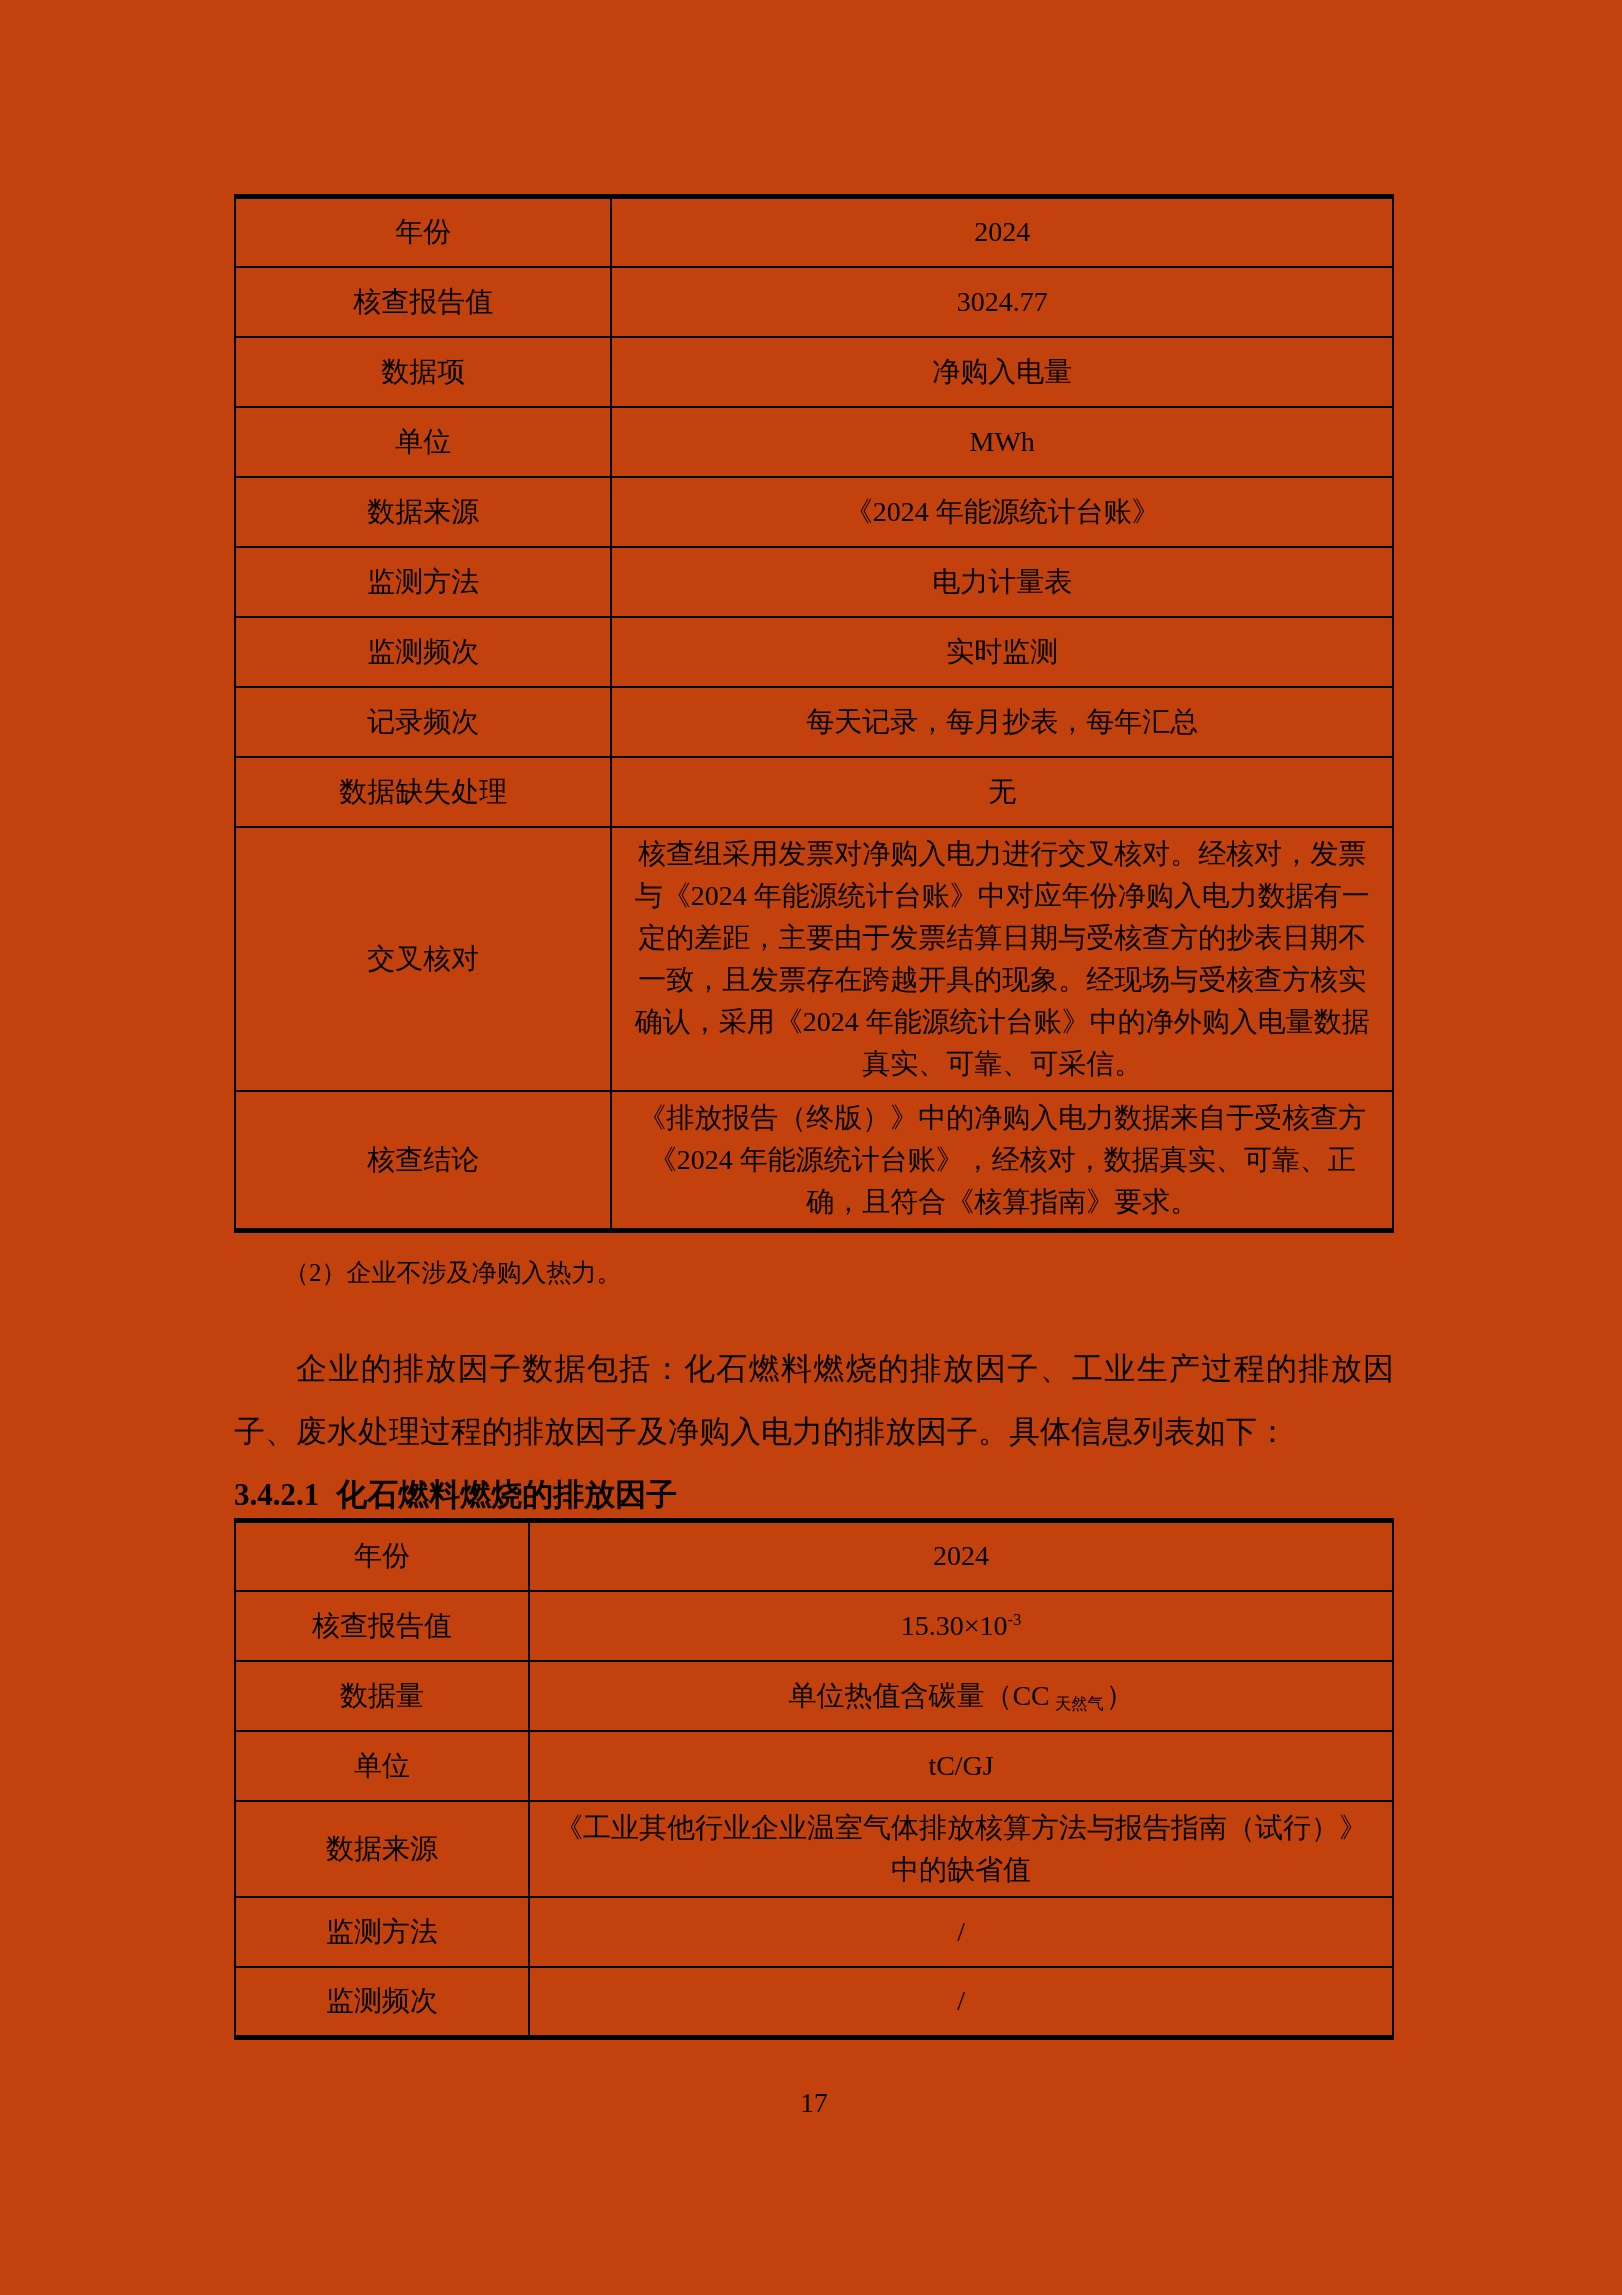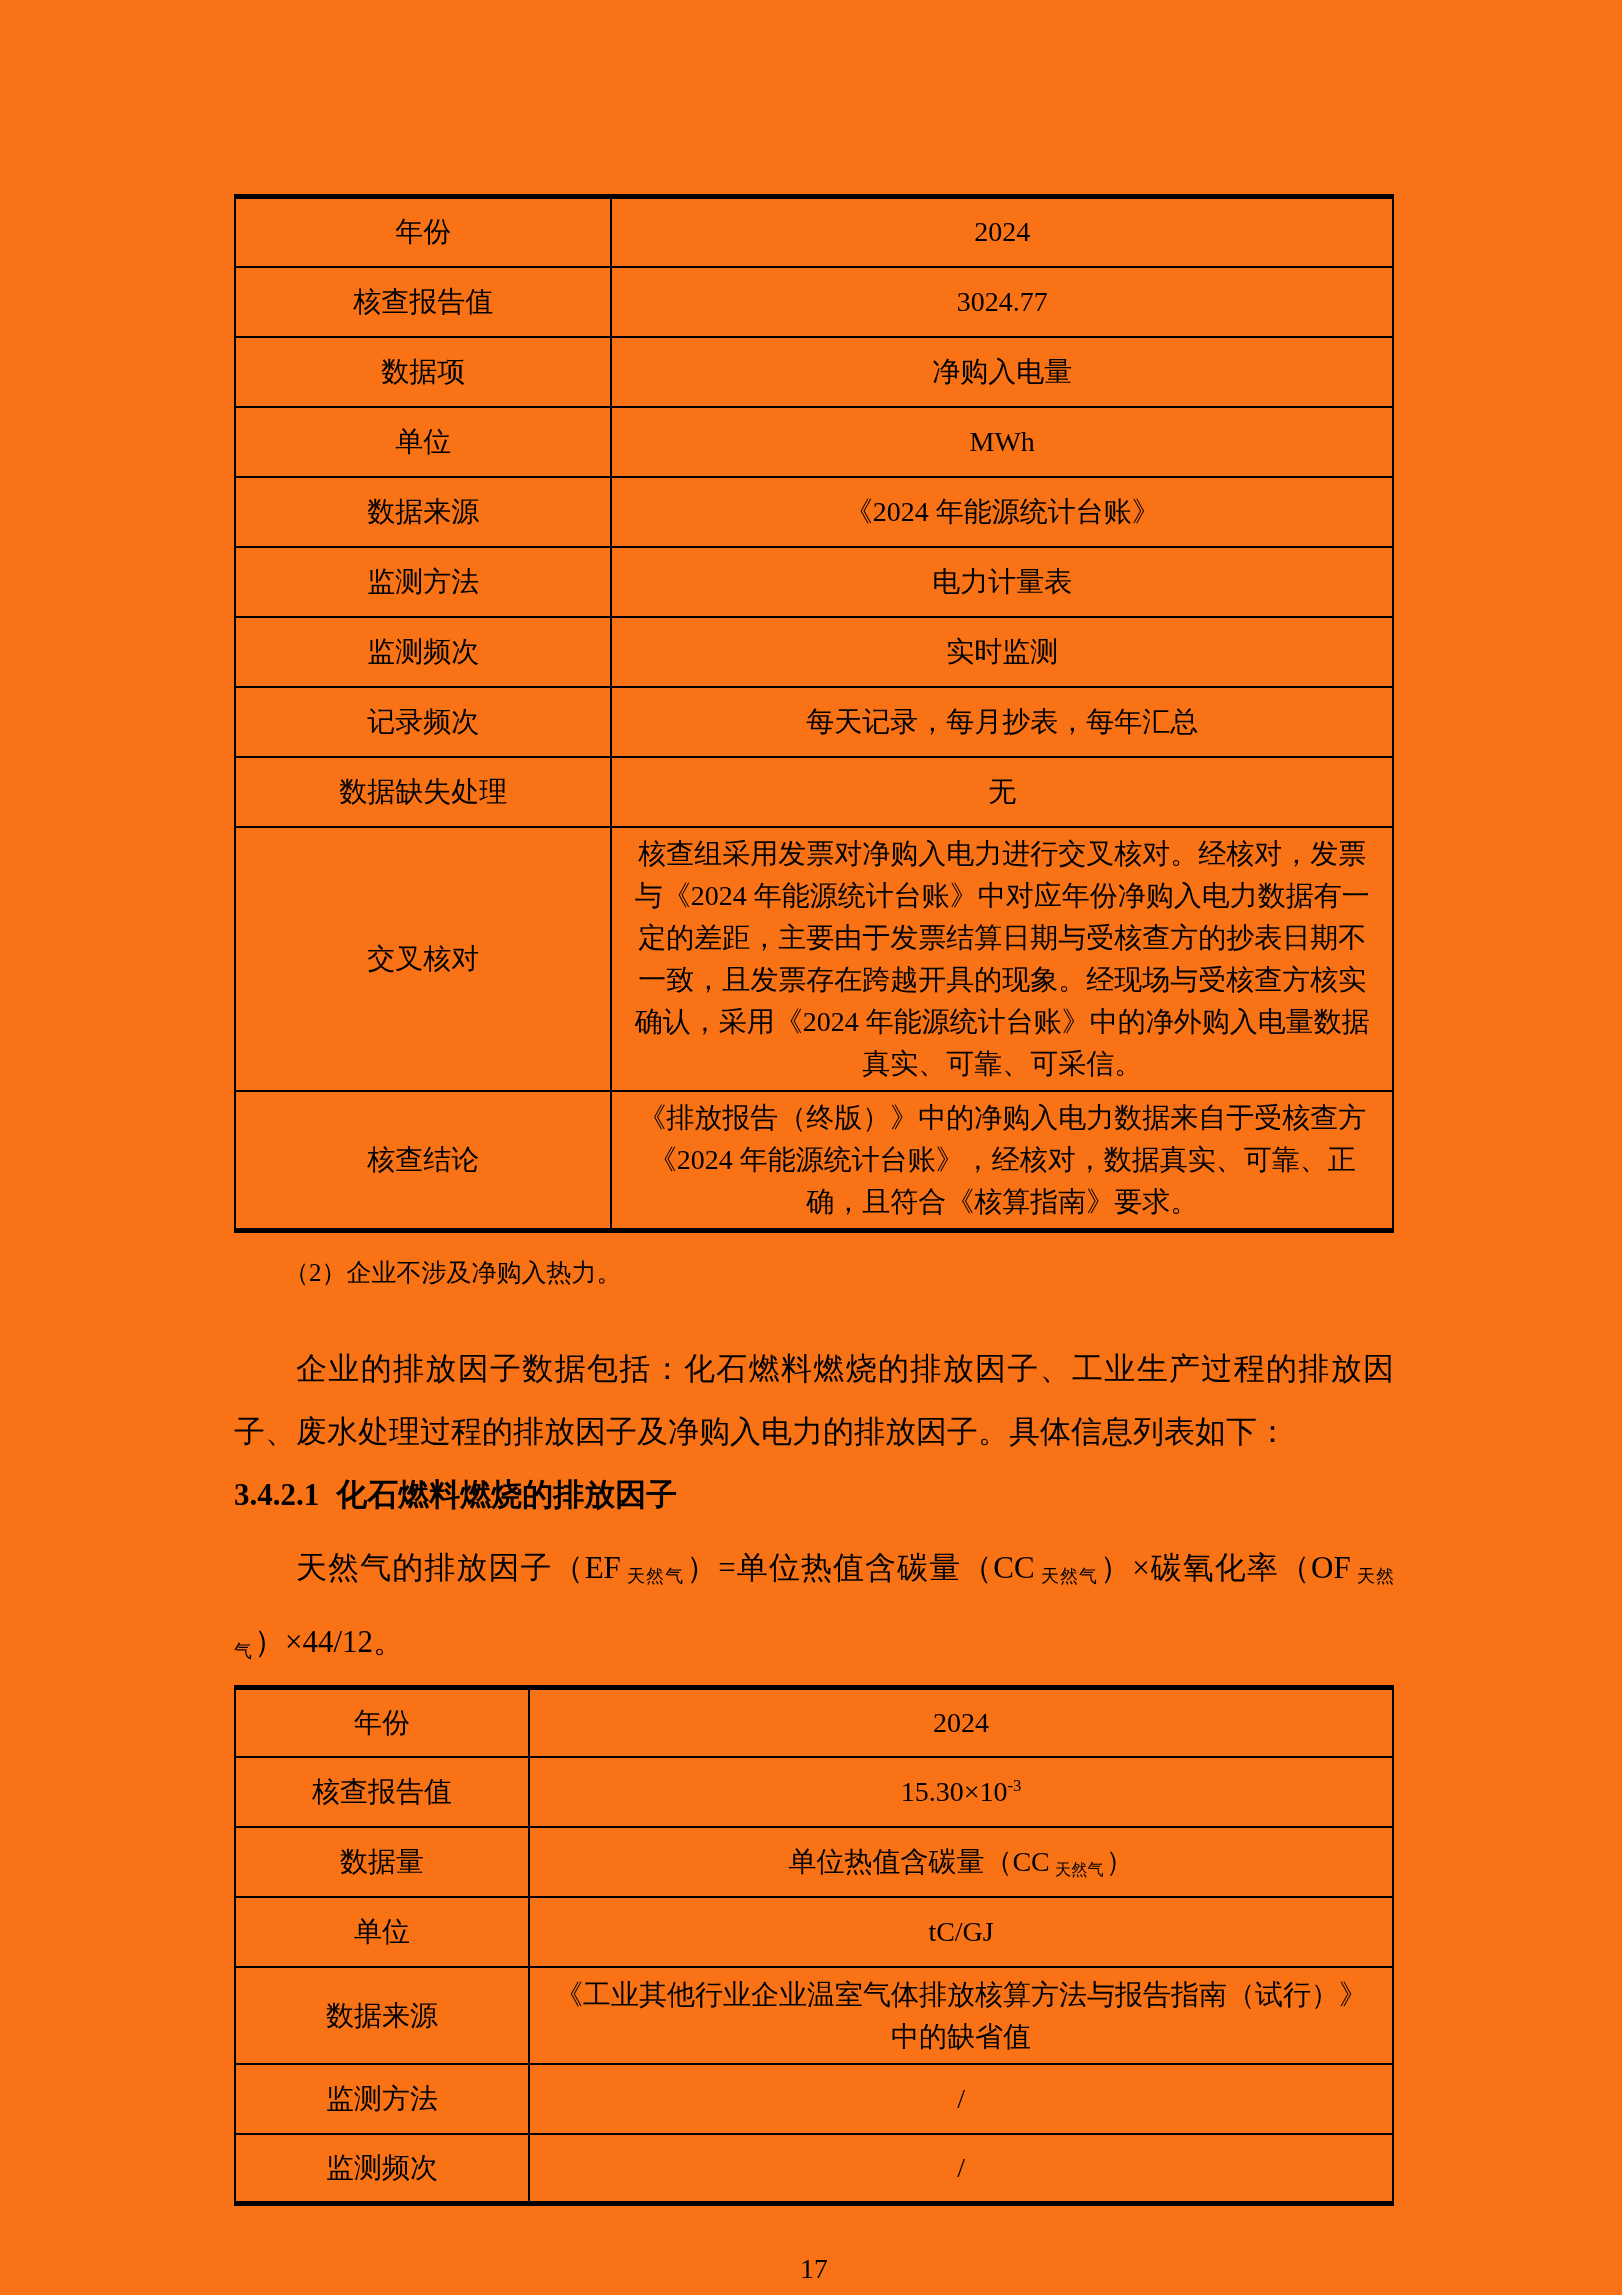--- a/index.html
+++ b/index.html
@@ -1,21 +1,21 @@
 <!DOCTYPE html>
 <html style="font-size:10.5px"><head>
 <meta charset="utf-8">
 <style>
   * { margin: 0; padding: 0; box-sizing: border-box; }
   html, body { background: #ffffff; }
   .page {
     position: relative;
     width: 1623px;
     height: 2295px;
-    background: #f97316;
+    background: #c2410c;
     color: #000000;
     font-family: "Liberation Serif", "DejaVu Serif", serif;
     overflow: hidden;
   }
   .content {
     position: absolute;
     left: 234px;
     top: 194px;
     width: 1160px;
   }
@@ -166,23 +166,20 @@
 
     <p class="note">（2）企业不涉及净购入热力。</p>
 
 
     <p class="para">企业的排放因子数据包括：化石燃料燃烧的排放因子、工业生产过程的排放因子、废水处理过程的排放因子及净购入电力的排放因子。具体信息列表如下：</p>
 
     <h3 class="sub-heading">
       <span class="h-num">3.4.2.1</span><span class="h-text">化石燃料燃烧的排放因子</span>
     </h3>
 
-    <p class="formula">
-      <span>天然气的排放因子（EF</span><span class="sub">天然气</span><span>）=单位热值含碳量（CC</span><span class="sub">天然气</span><span>）×碳氧化率（OF</span><span class="sub">天然气</span><span>）×44/12。</span>
-    </p>
 
 
     <table class="doc-table t2">
       <colgroup>
           <col class="c-label">
           <col class="c-value">
         </colgroup>
       <tbody>
         <tr>
           <td>年份</td>

